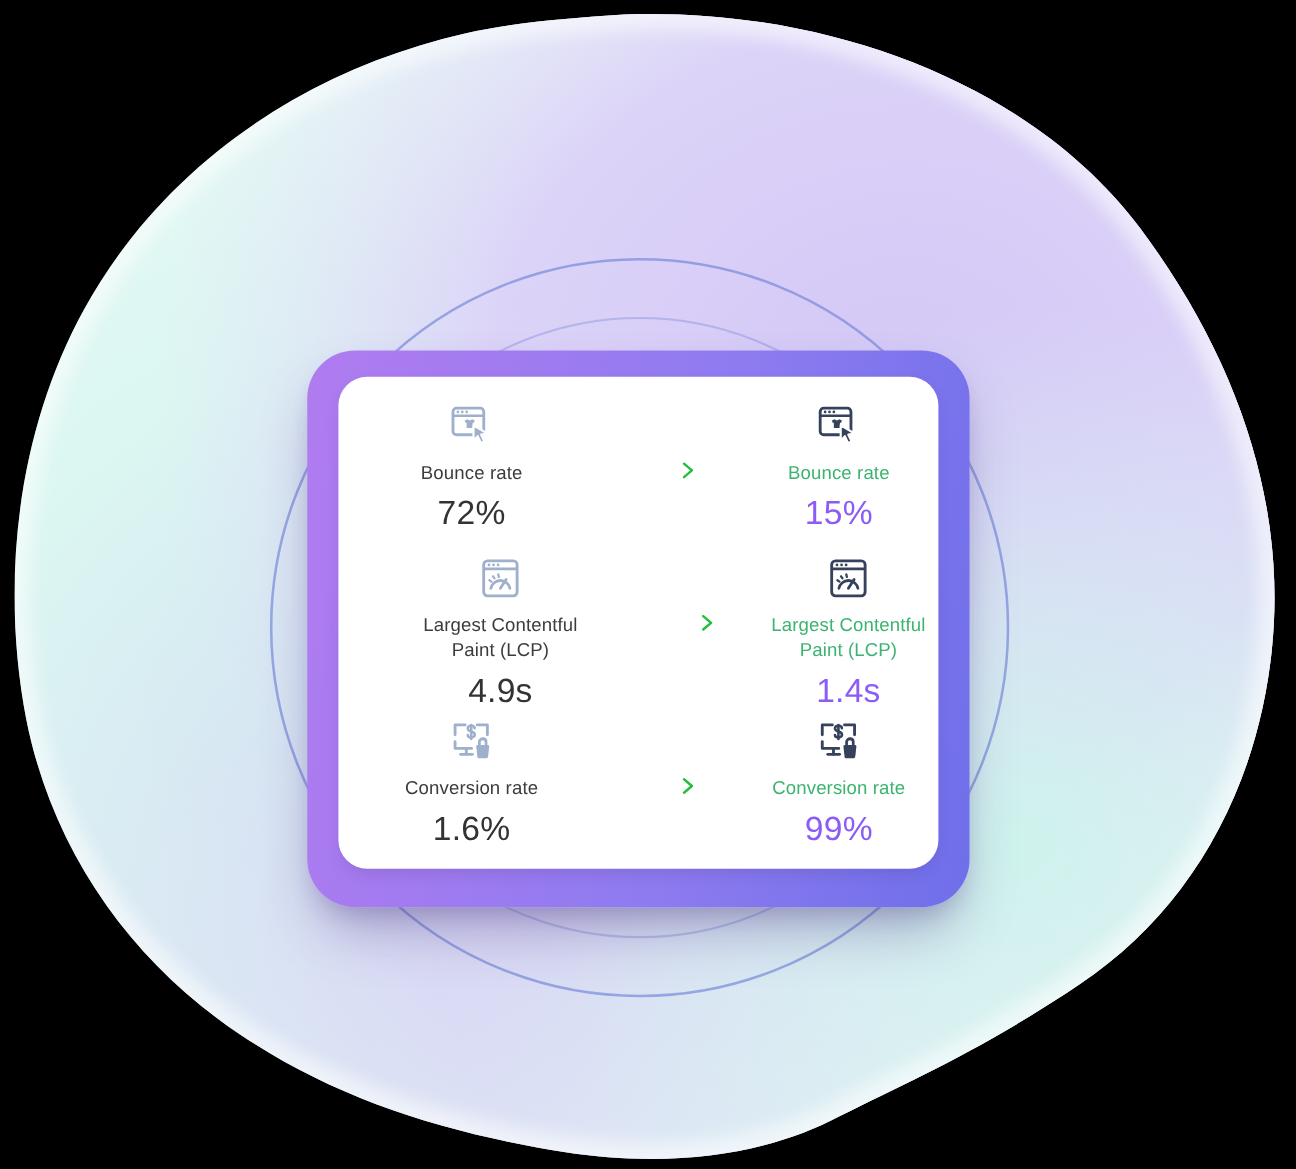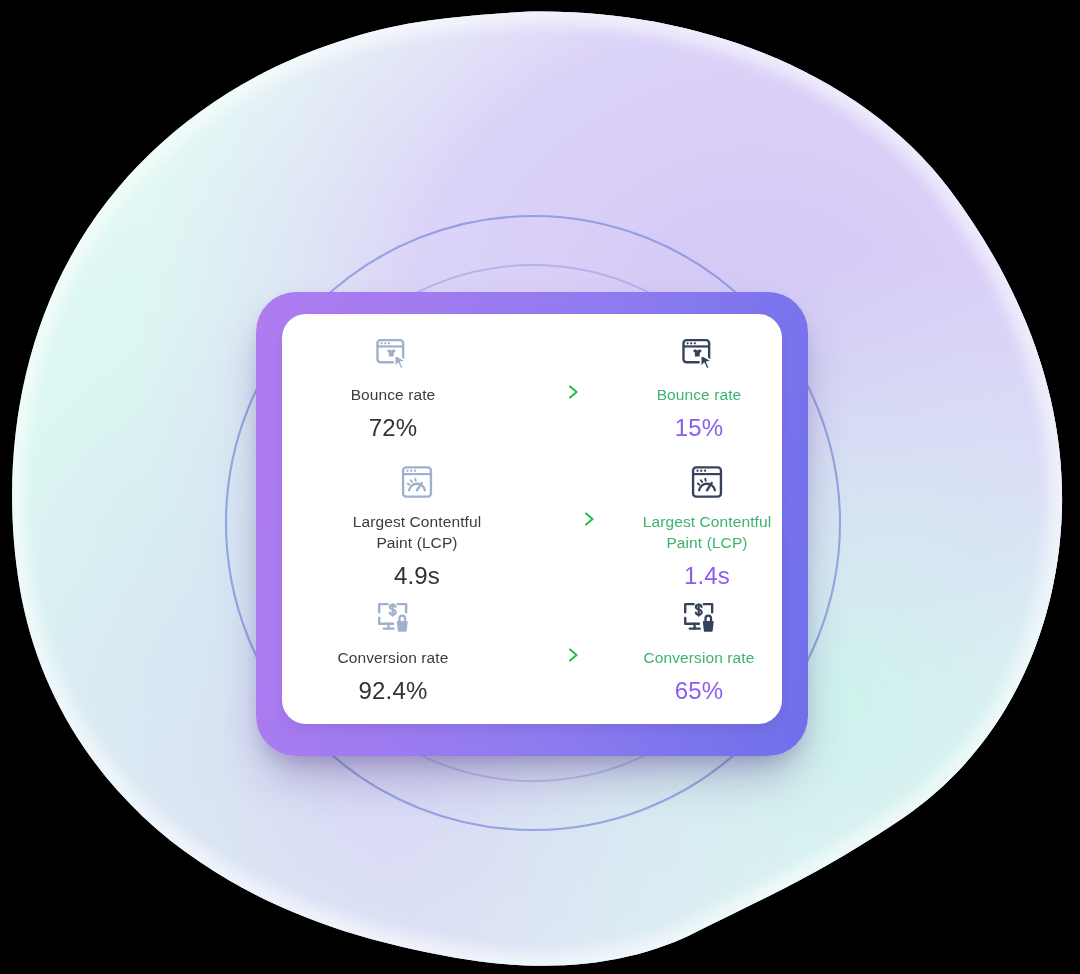--- a/index.html
+++ b/index.html
@@ -93,21 +93,21 @@
     margin-bottom: 10px;
   }
   .metric-label {
     font-size: 15.5px;
     line-height: 21px;
     text-align: center;
     letter-spacing: 0.1px;
     font-weight: 400;
   }
   .metric-value {
-    font-size: 24px;
+    font-size: 28px;
     line-height: 34px;
     text-align: center;
     font-weight: 400;
     margin-top: 6px;
     letter-spacing: 0.2px;
   }
   .cell-before .metric-label { color: #3c3c3c; }
   .cell-before .metric-value { color: #333333; }
   .cell-after  .metric-label { color: #3cb371; }
   .cell-after  .metric-value { color: #8b5cf6; }
@@ -303,21 +303,21 @@
               <polyline points="15.0,3.2 20.3,3.2 20.3,8.4" fill="none" stroke="#9fb0cc" stroke-width="1.5" stroke-linecap="round" stroke-linejoin="round"></polyline>
               <polyline points="3.3,12.0 3.3,15.6 12.0,15.6" fill="none" stroke="#9fb0cc" stroke-width="1.5" stroke-linecap="round" stroke-linejoin="round"></polyline>
               <line x1="9.2" y1="15.6" x2="9.2" y2="18.6" stroke="#9fb0cc" stroke-width="1.5" stroke-linecap="round"></line>
               <line x1="6.2" y1="18.7" x2="12.4" y2="18.7" stroke="#9fb0cc" stroke-width="1.5" stroke-linecap="round"></line>
               <line x1="11.8" y1="3.3" x2="11.8" y2="10.6" stroke="#9fb0cc" stroke-width="1.35" stroke-linecap="round"></line>
               <path d="M13.6 5.0 C13.6 4.1 12.8 3.7 11.8 3.7 C10.8 3.7 10.0 4.2 10.0 5.1 C10.0 6.1 11.0 6.4 11.9 6.7 C12.8 7.0 13.7 7.4 13.7 8.3 C13.7 9.3 12.9 9.8 11.8 9.8 C10.8 9.8 10.0 9.3 10.0 8.5" fill="none" stroke="#9fb0cc" stroke-width="1.35" stroke-linecap="round"></path>
               <path d="M15.0 13.3 L20.7 13.3 C21.4 13.3 21.9 13.9 21.8 14.6 L21.2 20.1 C21.1 20.8 20.6 21.3 19.9 21.3 L15.7 21.3 C15.0 21.3 14.5 20.8 14.5 20.1 L13.9 14.6 C13.8 13.9 14.3 13.3 15.0 13.3 Z" fill="#9fb0cc" stroke="#ffffff" stroke-width="1.1" stroke-linejoin="round"></path>
               <path d="M16.1 13.5 L16.1 12.2 C16.1 11.2 16.9 10.5 17.9 10.5 C18.9 10.5 19.6 11.2 19.6 12.2 L19.6 13.5" fill="none" stroke="#9fb0cc" stroke-width="1.45" stroke-linecap="round"></path>
             </svg>
             <div class="metric-label">Conversion rate</div>
-            <div class="metric-value">92.4%</div>
+            <div class="metric-value">1.6%</div>
           </div>
 
           <div class="arrow-cell">
             <svg class="arrow-svg" viewBox="0 0 74 16">
               <defs>
                 <linearGradient id="agrad3" x1="0" y1="0" x2="1" y2="0">
                   <stop offset="0%" stop-color="#22c03a" stop-opacity="0"></stop>
                   <stop offset="60%" stop-color="#22c03a" stop-opacity="0.75"></stop>
                   <stop offset="100%" stop-color="#22c03a" stop-opacity="1"></stop>
                 </linearGradient>
@@ -333,21 +333,21 @@
               <polyline points="15.0,3.2 20.3,3.2 20.3,8.4" fill="none" stroke="#36425c" stroke-width="1.5" stroke-linecap="round" stroke-linejoin="round"></polyline>
               <polyline points="3.3,12.0 3.3,15.6 12.0,15.6" fill="none" stroke="#36425c" stroke-width="1.5" stroke-linecap="round" stroke-linejoin="round"></polyline>
               <line x1="9.2" y1="15.6" x2="9.2" y2="18.6" stroke="#36425c" stroke-width="1.5" stroke-linecap="round"></line>
               <line x1="6.2" y1="18.7" x2="12.4" y2="18.7" stroke="#36425c" stroke-width="1.5" stroke-linecap="round"></line>
               <line x1="11.8" y1="3.3" x2="11.8" y2="10.6" stroke="#36425c" stroke-width="1.35" stroke-linecap="round"></line>
               <path d="M13.6 5.0 C13.6 4.1 12.8 3.7 11.8 3.7 C10.8 3.7 10.0 4.2 10.0 5.1 C10.0 6.1 11.0 6.4 11.9 6.7 C12.8 7.0 13.7 7.4 13.7 8.3 C13.7 9.3 12.9 9.8 11.8 9.8 C10.8 9.8 10.0 9.3 10.0 8.5" fill="none" stroke="#36425c" stroke-width="1.35" stroke-linecap="round"></path>
               <path d="M15.0 13.3 L20.7 13.3 C21.4 13.3 21.9 13.9 21.8 14.6 L21.2 20.1 C21.1 20.8 20.6 21.3 19.9 21.3 L15.7 21.3 C15.0 21.3 14.5 20.8 14.5 20.1 L13.9 14.6 C13.8 13.9 14.3 13.3 15.0 13.3 Z" fill="#36425c" stroke="#ffffff" stroke-width="1.1" stroke-linejoin="round"></path>
               <path d="M16.1 13.5 L16.1 12.2 C16.1 11.2 16.9 10.5 17.9 10.5 C18.9 10.5 19.6 11.2 19.6 12.2 L19.6 13.5" fill="none" stroke="#36425c" stroke-width="1.45" stroke-linecap="round"></path>
             </svg>
             <div class="metric-label">Conversion rate</div>
-            <div class="metric-value">65%</div>
+            <div class="metric-value">99%</div>
           </div>
         </div>
 
       </div>
     </div>
   </div>
 
 </div>
 
 </body></html>

